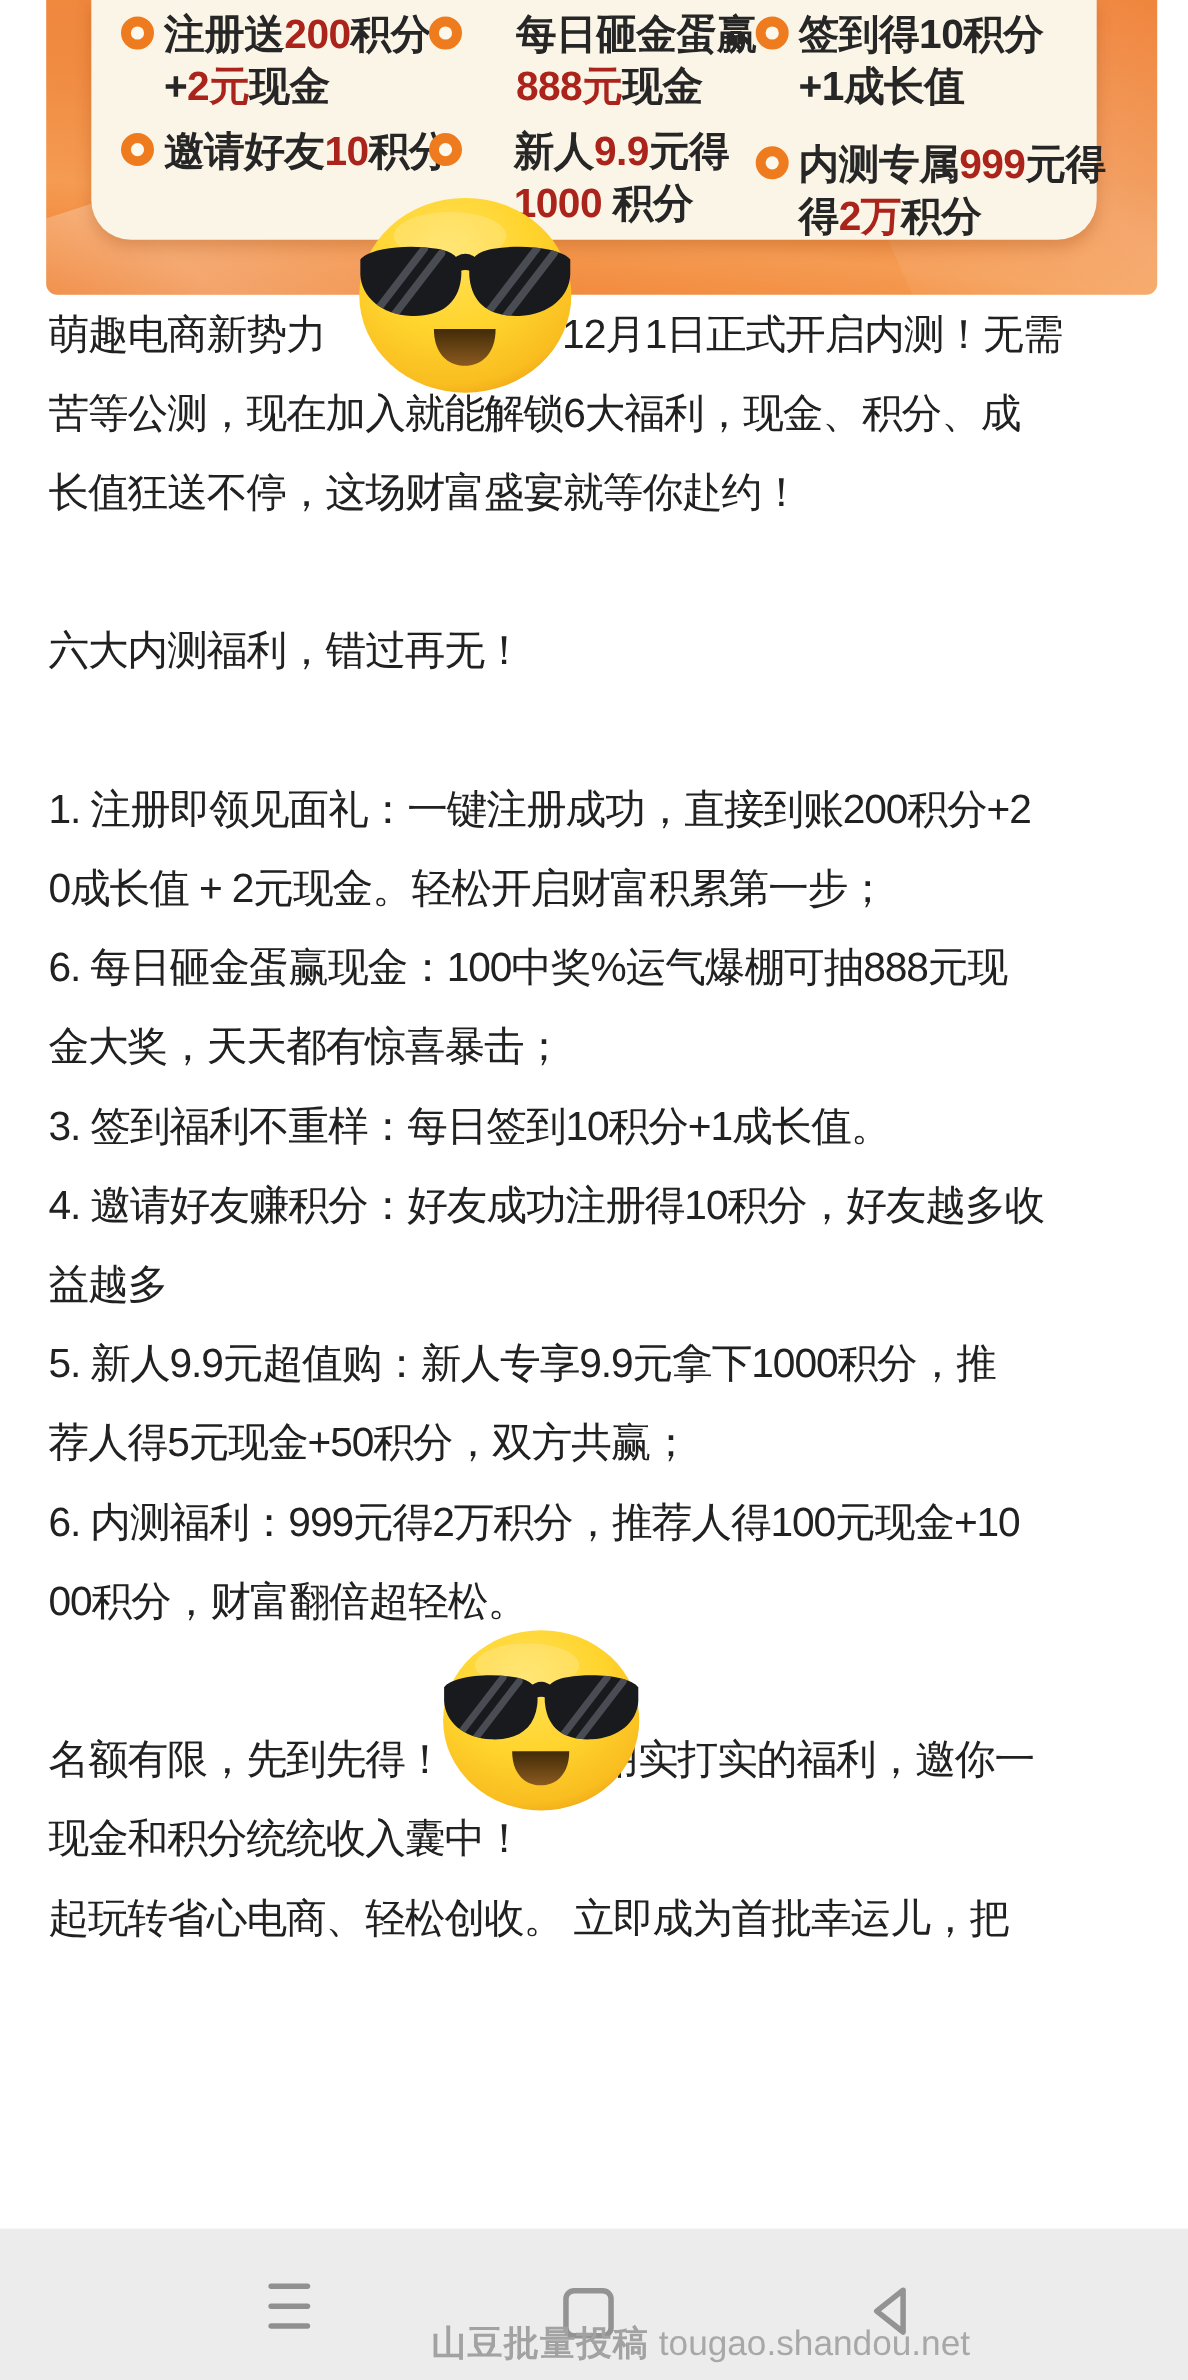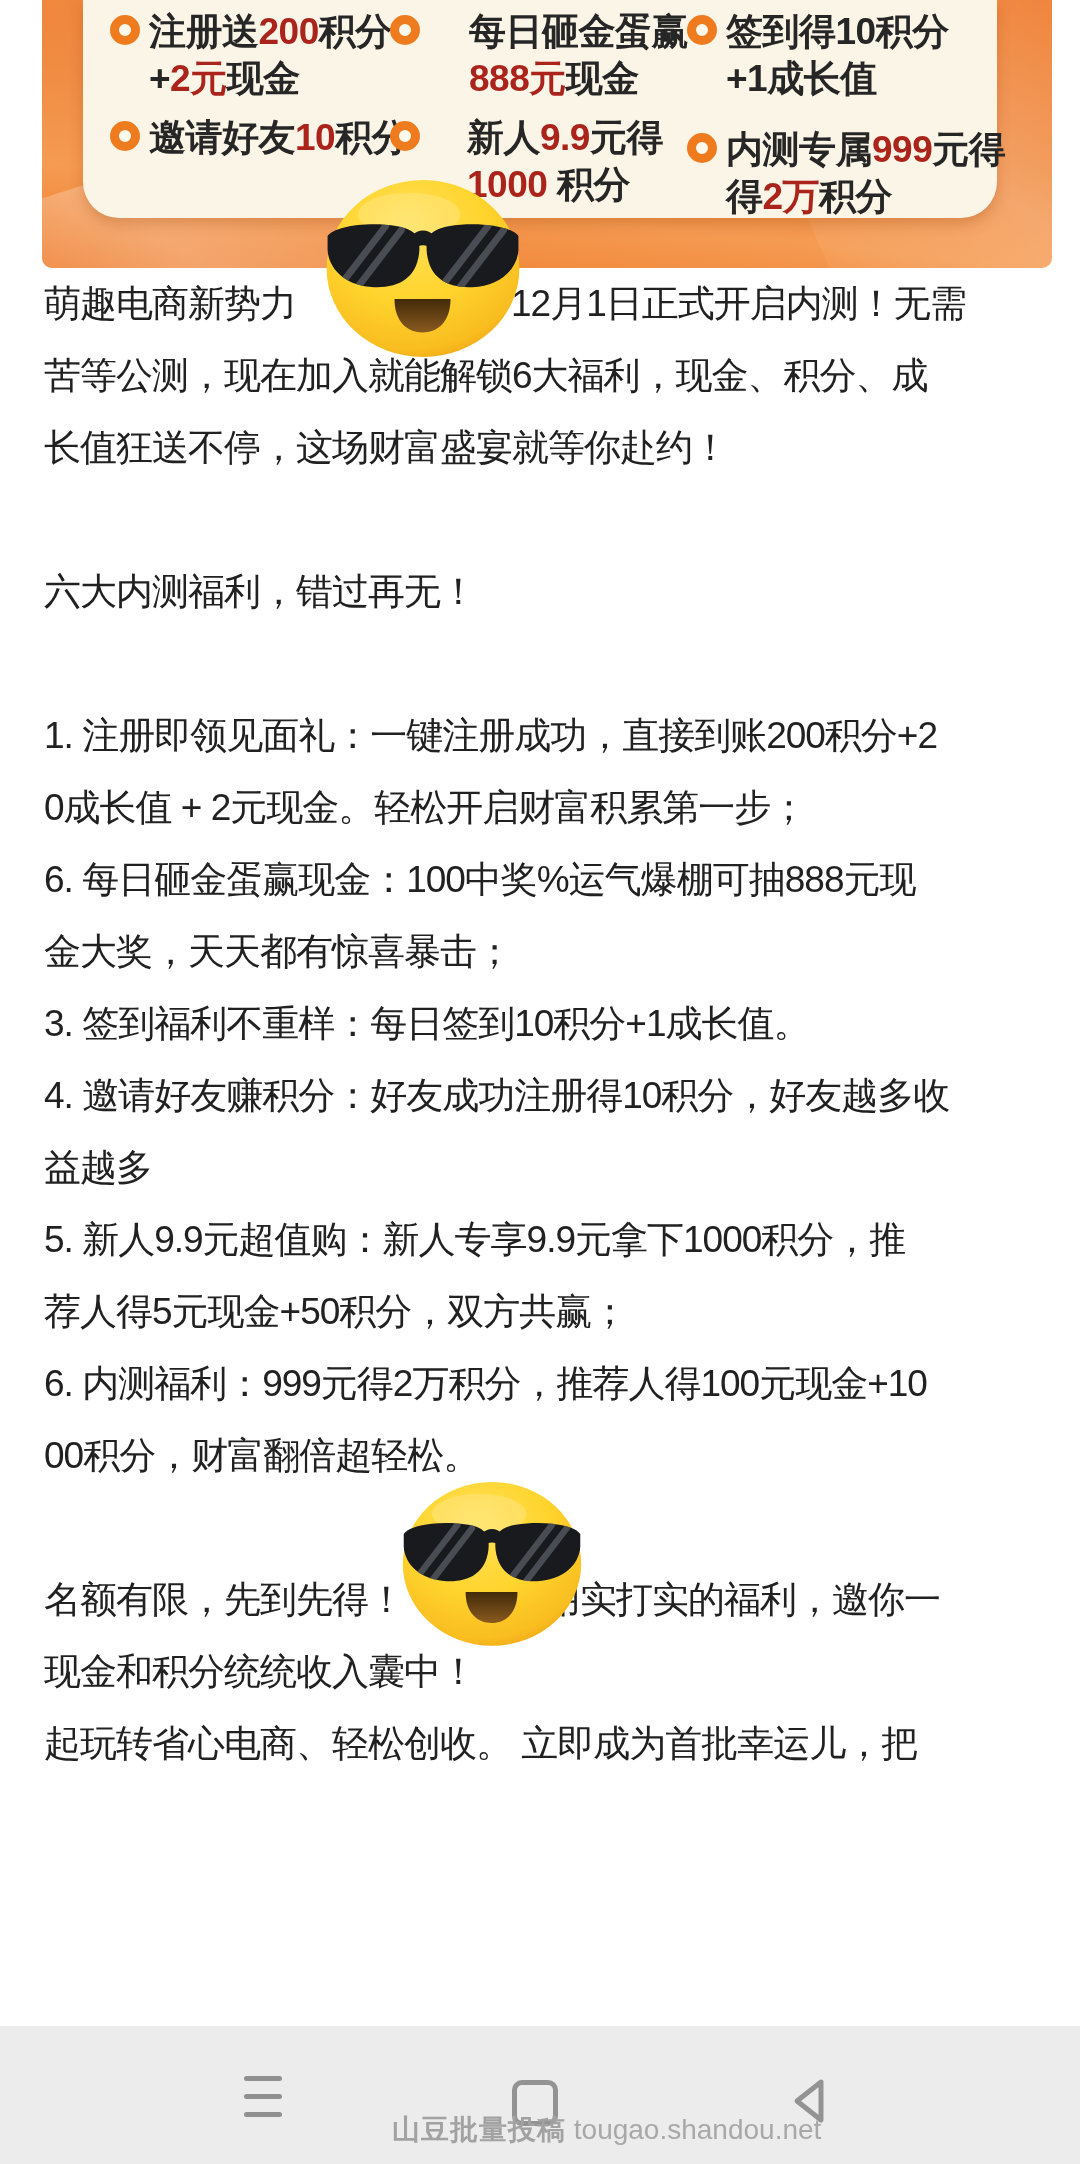--- a/index.html
+++ b/index.html
@@ -36,21 +36,21 @@
   .emoji.e2{left:401px;top:1476px;width:182px;height:174px;}
 
   
   .navbar{position:absolute;left:0;top:2026px;width:1080px;height:138px;background:#ececec;}
   .nav-menu{position:absolute;left:244px;top:50px;width:38px;height:41px;cursor:pointer;}
   .nav-menu i{display:block;width:38px;height:5px;border-radius:3px;background:#909090;margin-bottom:13px;}
   .nav-home{position:absolute;left:512px;top:54px;width:36px;height:36px;border:5px solid #939393;
             border-radius:10px;cursor:pointer;}
   .nav-back{position:absolute;left:786px;top:50px;cursor:pointer;}
   .watermark{position:absolute;left:392px;top:2104px;white-space:nowrap;z-index:5;
-             font-size:28px;line-height:52px;color:#a2a2a2;}
+             font-size:32px;line-height:52px;color:#a2a2a2;}
   .watermark .wm-cn{font-weight:700;letter-spacing:1px;}
   .watermark .wm-en{font-weight:400;color:#a8a8a8;}
   .hidden-defs{position:absolute;width:0;height:0;overflow:hidden;}
 </style>
 </head>
 <body>
 
 <div class="screen">
 
   <div class="banner">

